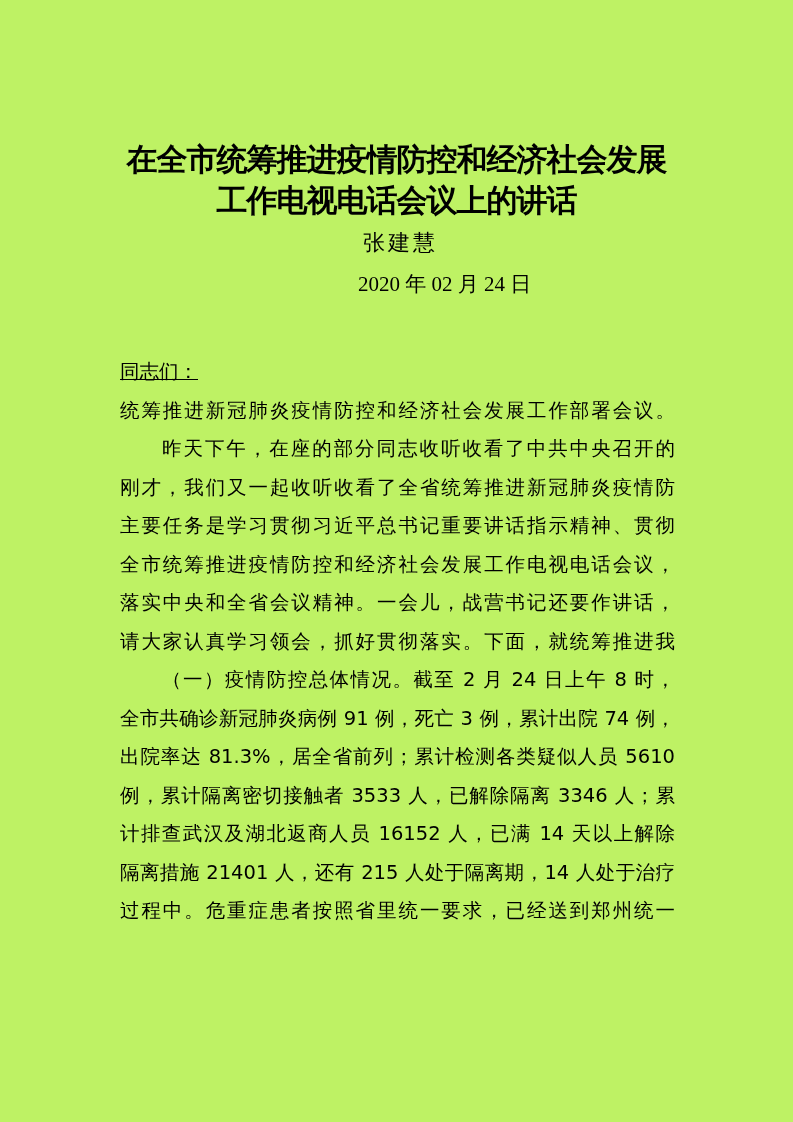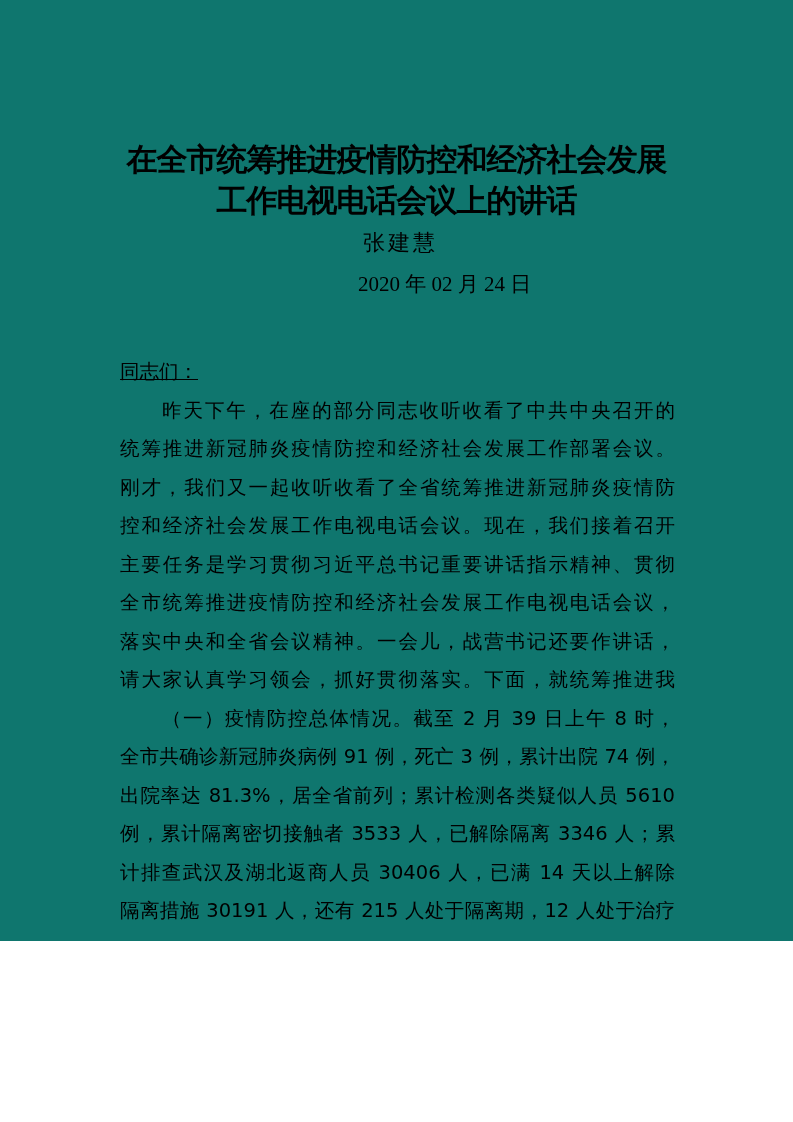--- a/index.html
+++ b/index.html
@@ -1,17 +1,17 @@
 <!DOCTYPE html>
 <html><head>
 <meta charset="utf-8">
 <style>
   html, body { margin:0; padding:0; background:#ffffff; }
   body { width:793px; height:1122px; position:relative; overflow:hidden; color:#000; }
-  .page { position:absolute; left:0; top:0; width:793px; height:941px; background:#0f766e; }
+  .page { position:absolute; left:0; top:0; width:793px; height:1122px; background:#bef264; }
   .title { position:absolute; left:0; width:793px; text-align:center;
     font-family:"DejaVu Sans", sans-serif; font-weight:bold; font-size:31px; letter-spacing:-1px; line-height:40px; }
   .t1 { top:139px; }
   .t2 { top:180px; }
   .author { position:absolute; top:228px; left:4px; width:793px; text-align:center;
     font-family:"DejaVu Serif", serif; font-size:22px; letter-spacing:3px; }
   .date { position:absolute; top:270px; left:0; width:793px; text-align:center;
     font-family:"Liberation Serif", serif; font-size:21px;padding-left:48px; }
   .body { position:absolute; left:120px; top:353px; width:555px;
     font-family:"DejaVu Sans", sans-serif; font-size:19.5px; line-height:38.5px; text-align:justify; text-align-last:justify; }
@@ -25,30 +25,30 @@
 
 <div class="page">
   <div class="title t1">在全市统筹推进疫情防控和经济社会发展</div>
   <div class="title t2">工作电视电话会议上的讲话</div>
   <div class="author">张建慧</div>
   <div class="date">2020 年 02 月 24 日</div>
 
   <div class="body">
     <span class="line last">同志们：</span>
 
+    <span class="line">统筹推进新冠肺炎疫情防控和经济社会发展工作部署会议。</span>
     <span class="line indent">昨天下午，在座的部分同志收听收看了中共中央召开的</span>
-    <span class="line">统筹推进新冠肺炎疫情防控和经济社会发展工作部署会议。</span>
     <span class="line">刚才，我们又一起收听收看了全省统筹推进新冠肺炎疫情防</span>
-    <span class="line">控和经济社会发展工作电视电话会议。现在，我们接着召开</span>
     <span class="line">主要任务是学习贯彻习近平总书记重要讲话指示精神、贯彻</span>
     <span class="line">全市统筹推进疫情防控和经济社会发展工作电视电话会议，</span>
     <span class="line">落实中央和全省会议精神。一会儿，战营书记还要作讲话，</span>
     <span class="line">请大家认真学习领会，抓好贯彻落实。下面，就统筹推进我</span>
 
 
-    <span class="line indent">（一）疫情防控总体情况。截至 2 月 39 日上午 8 时，</span>
+    <span class="line indent">（一）疫情防控总体情况。截至 2 月 24 日上午 8 时，</span>
     <span class="line">全市共确诊新冠肺炎病例 91 例，死亡 3 例，累计出院 74 例，</span>
     <span class="line">出院率达 81.3%，居全省前列；累计检测各类疑似人员 5610</span>
     <span class="line">例，累计隔离密切接触者 3533 人，已解除隔离 3346 人；累</span>
-    <span class="line">计排查武汉及湖北返商人员 30406 人，已满 14 天以上解除</span>
-    <span class="line">隔离措施 30191 人，还有 215 人处于隔离期，12 人处于治疗</span>
+    <span class="line">计排查武汉及湖北返商人员 16152 人，已满 14 天以上解除</span>
+    <span class="line">隔离措施 21401 人，还有 215 人处于隔离期，14 人处于治疗</span>
+    <span class="line">过程中。危重症患者按照省里统一要求，已经送到郑州统一</span>
   </div>
 </div>
 
 </body></html>

